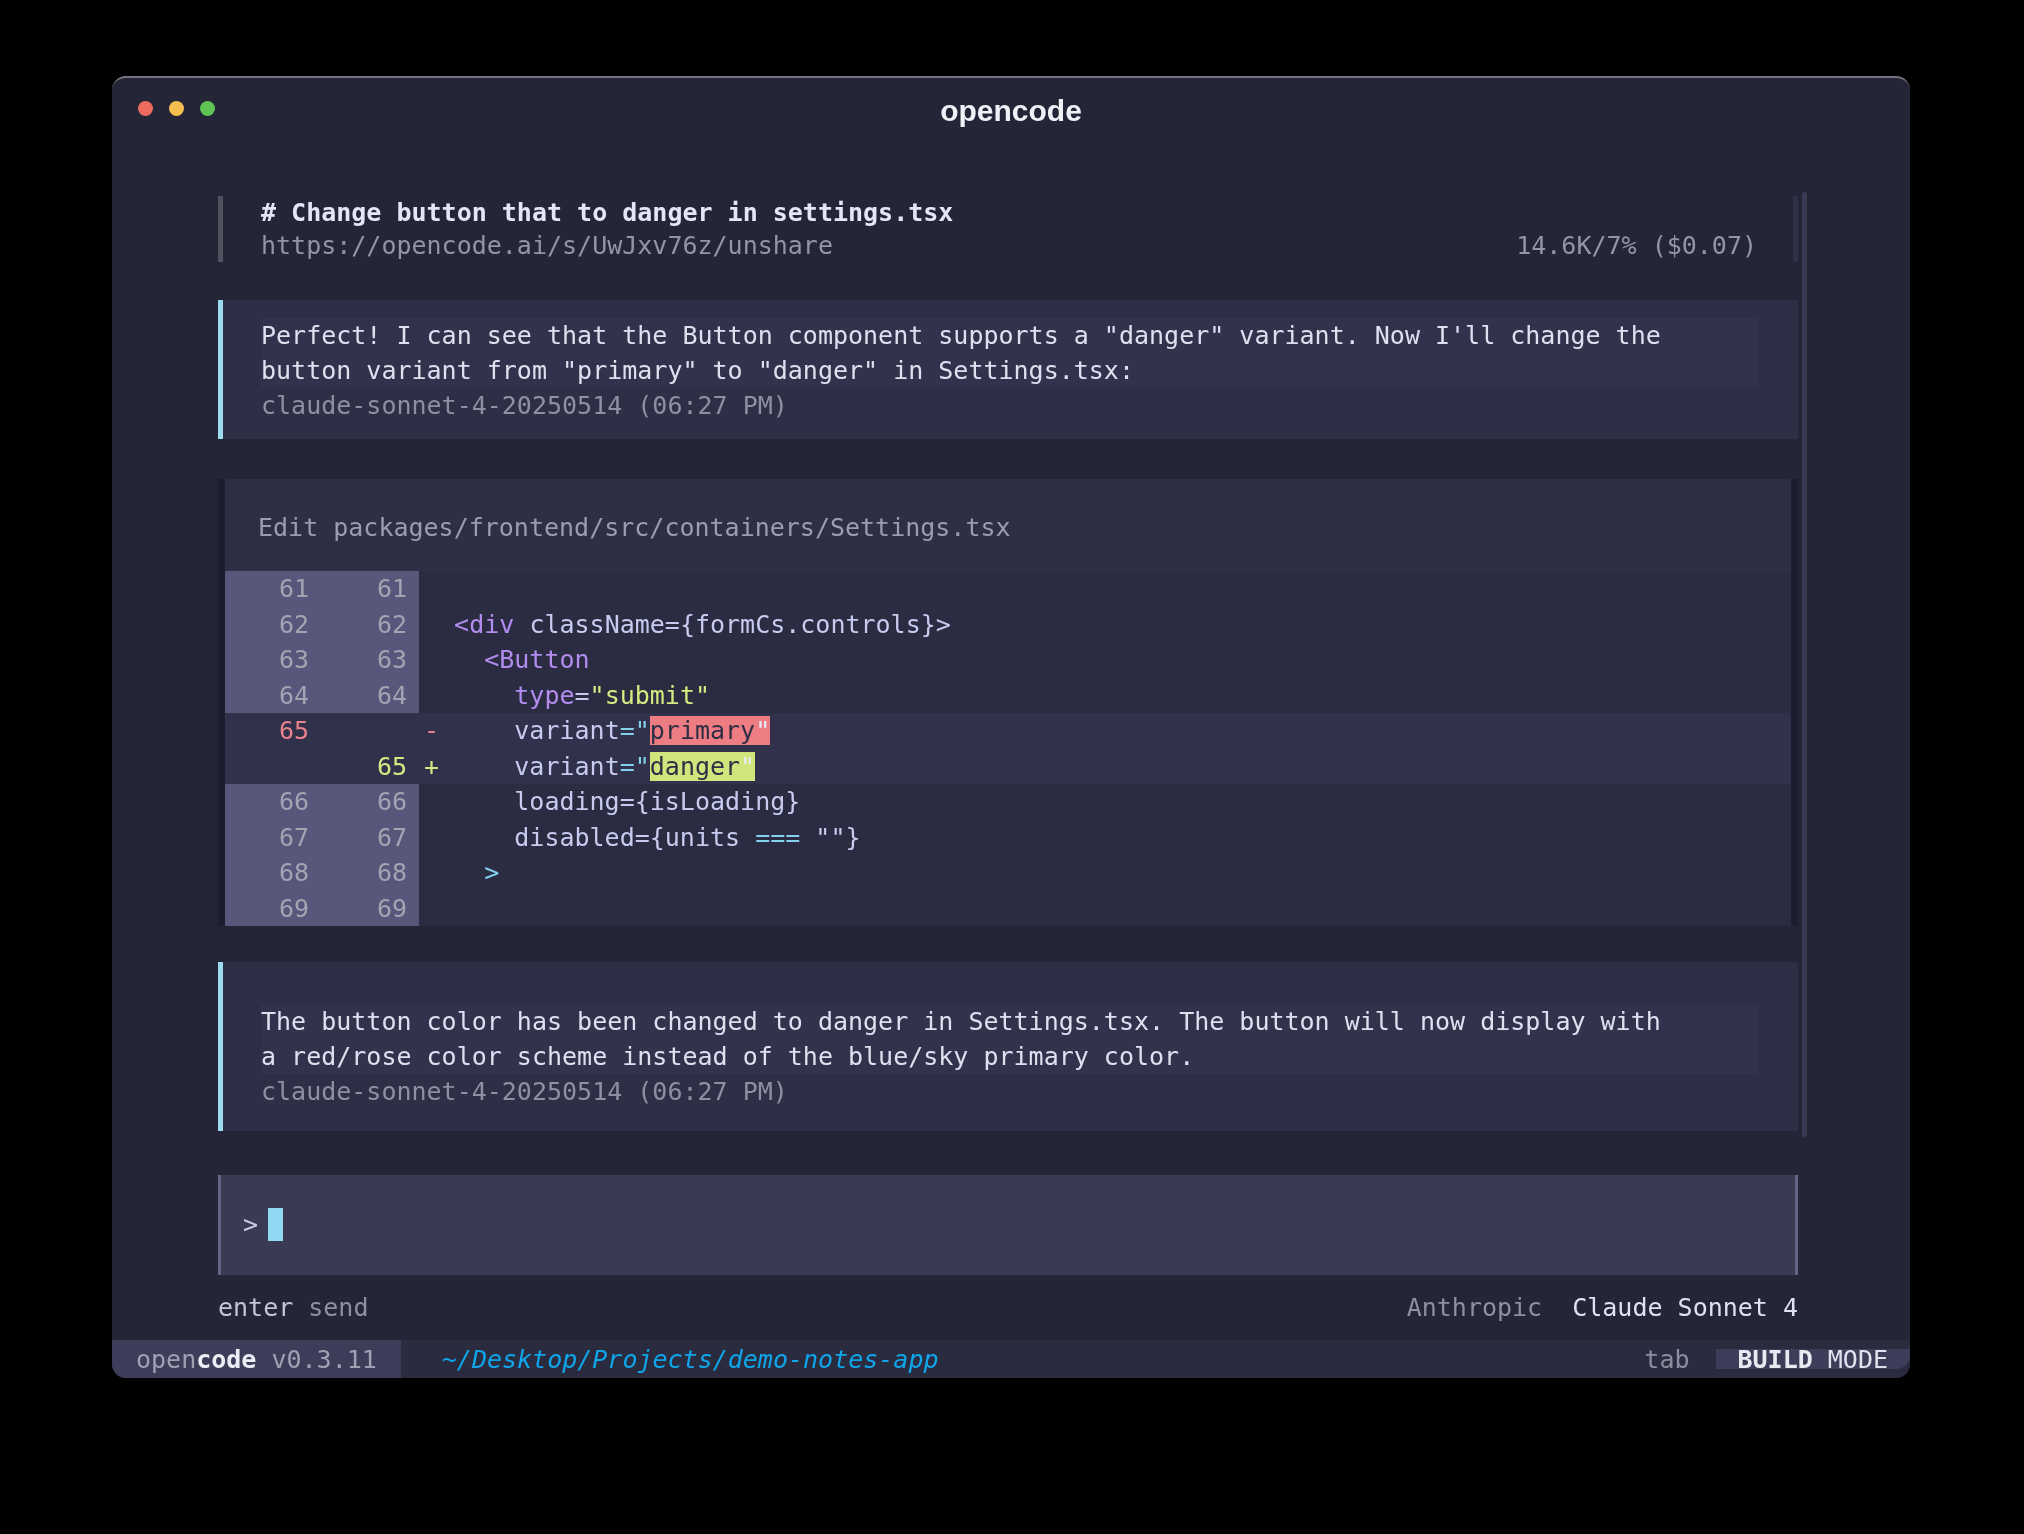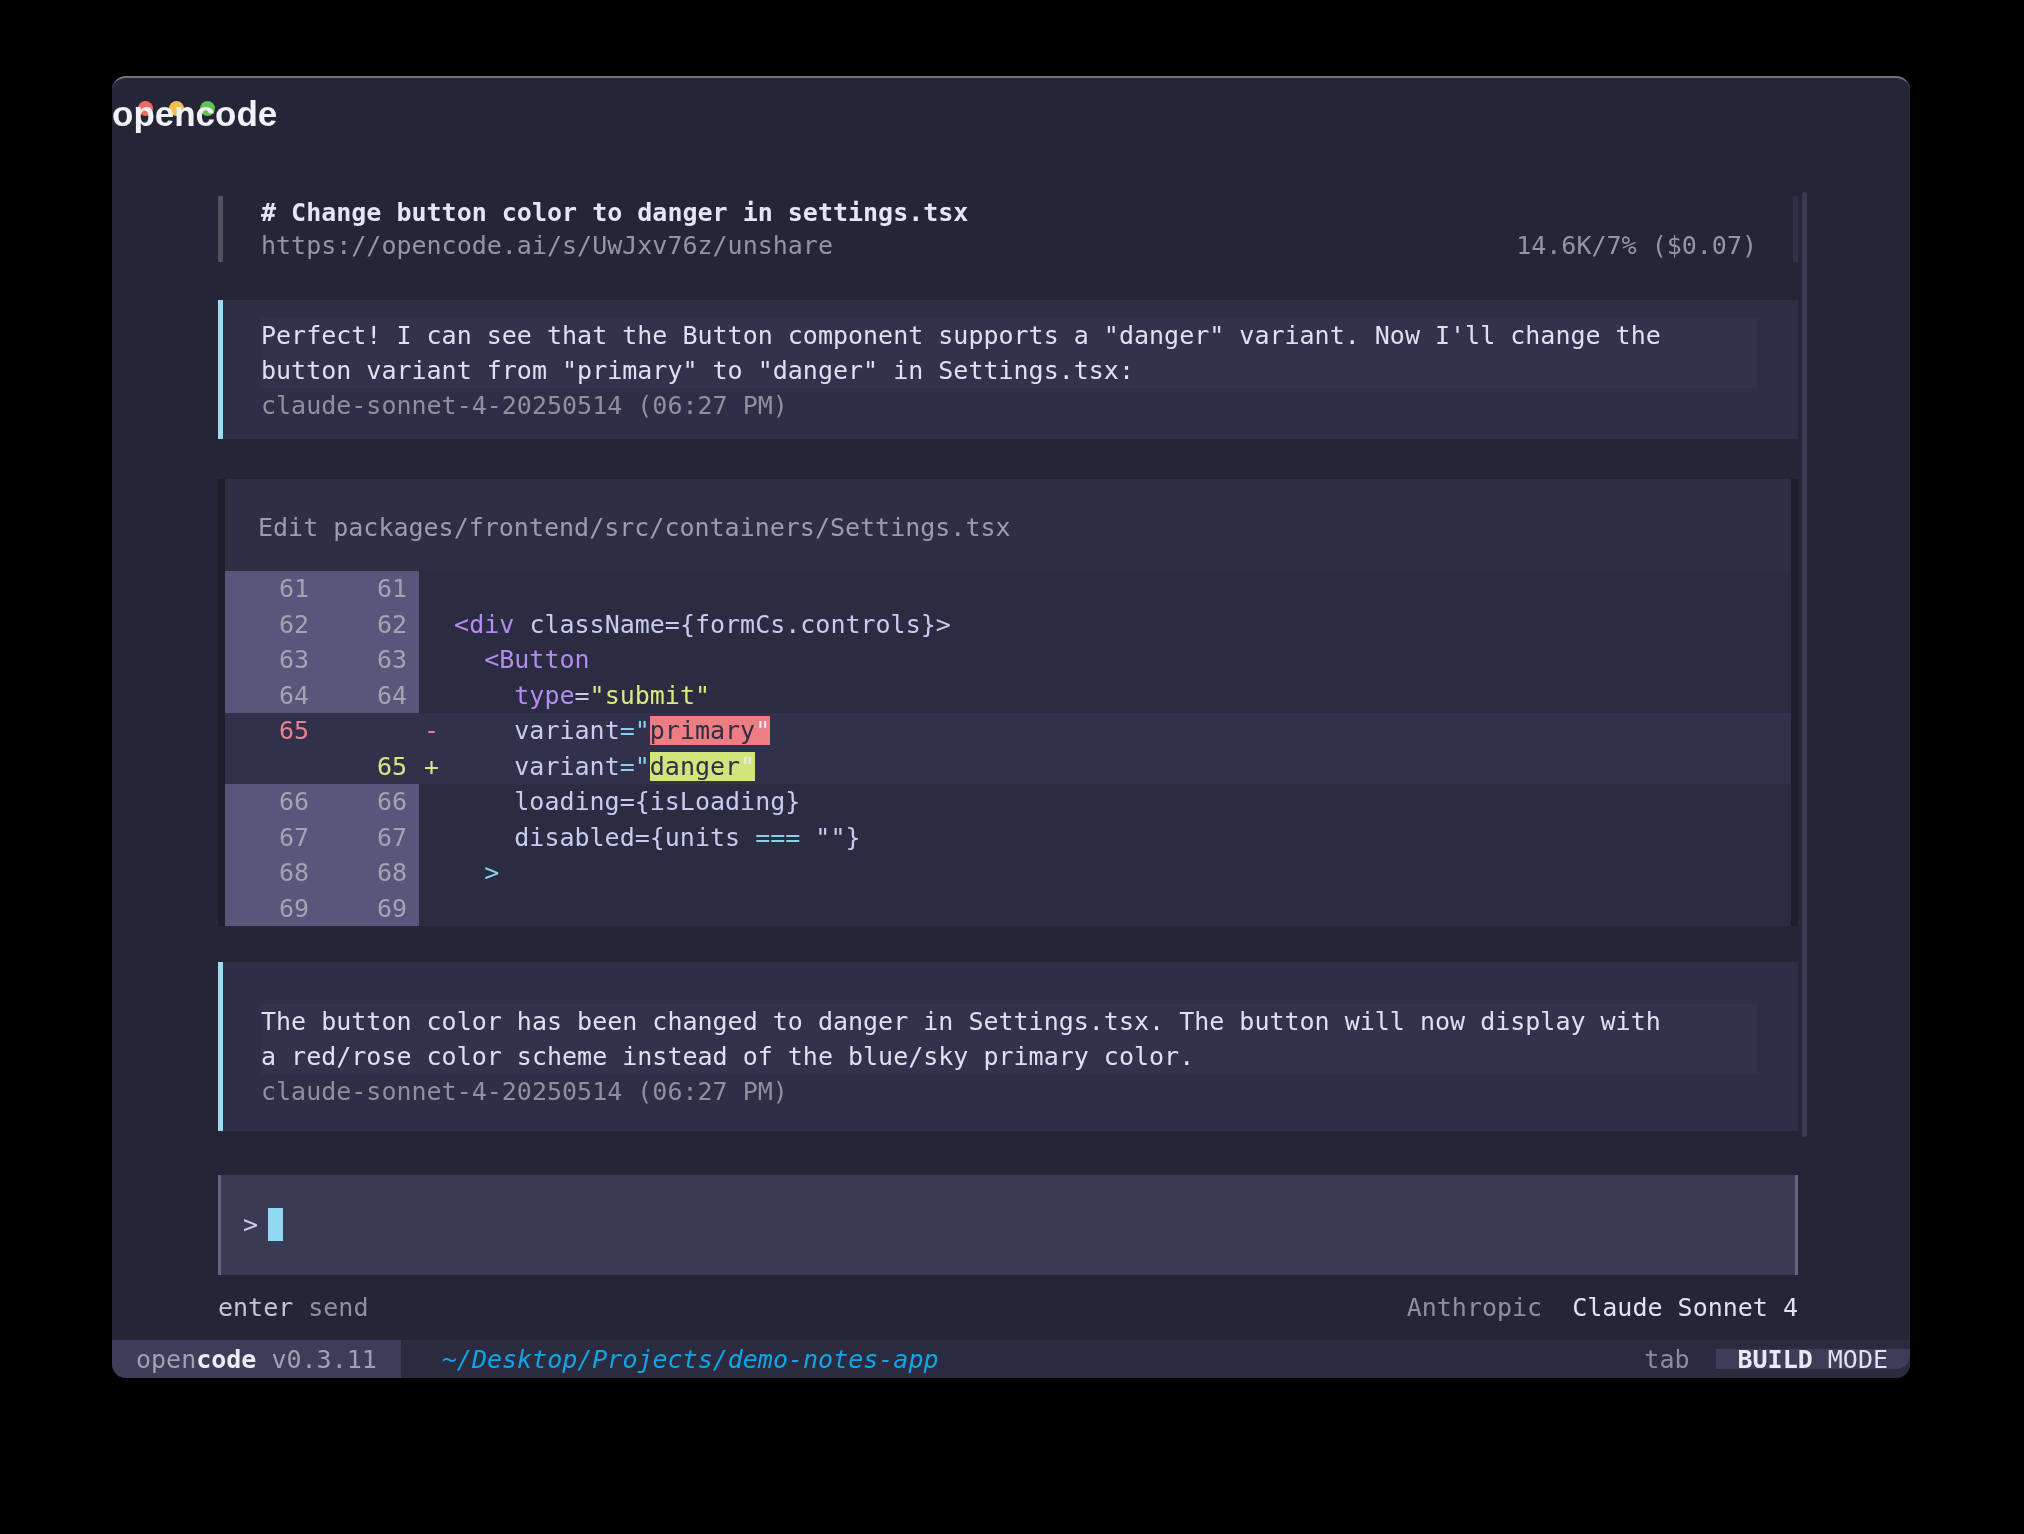--- a/index.html
+++ b/index.html
@@ -8,22 +8,22 @@
   .window{position:absolute;left:112px;top:76px;width:1798px;height:1302px;box-sizing:border-box;
     background:#252538;border-top:2px solid #73737e;border-radius:14px;}
 
   
   .titlebar{position:relative;height:62px;}
   .traffic{position:absolute;top:23px;left:26px;display:flex;gap:16px;}
   .traffic span{width:15px;height:15px;border-radius:50%;display:block;}
   .t-red{background:var(--traffic-red);}
   .t-yellow{background:var(--traffic-yellow);}
   .t-green{background:var(--traffic-green);}
-  .win-title{position:absolute;left:0;right:0;top:16px;text-align:left;
-    font-family:"Liberation Sans","DejaVu Sans",sans-serif;font-weight:bold;font-size:35px;color:#f0f1f6;}
+  .win-title{position:absolute;left:0;right:0;top:16px;text-align:center;
+    font-family:"Liberation Sans","DejaVu Sans",sans-serif;font-weight:bold;font-size:30px;color:#f0f1f6;}
 
   
   .content{margin-left:106px;width:1580px;box-sizing:border-box;}
 
   
   .sess-head{margin-top:56px;border-left:5px solid #52525f;border-right:5px solid #303048;
     padding:0 36px 0 38px;box-sizing:border-box;}
   .sess-title{font-weight:bold;color:#e3e6f3;line-height:33px;}
   .sess-line2{display:flex;line-height:33px;color:#9395a6;}
   .sess-unshare{}
@@ -105,21 +105,21 @@
       <span class="t-green"></span>
     </div>
     <div class="win-title">opencode</div>
   </div>
 
   <div class="scrollbar"></div>
 
   <div class="content">
 
     <div class="sess-head">
-      <div class="sess-title"># Change button color to danger in settings.tsx</div>
+      <div class="sess-title"># Change button that to danger in settings.tsx</div>
       <div class="sess-line2">
         <span>https://opencode.ai/s/UwJxv76z</span>
         <span class="sess-unshare">/unshare</span>
         <span class="sess-usage">14.6K/7% ($0.07)</span>
       </div>
     </div>
 
     <div class="msg m1">
       <div class="msg-body">Perfect! I can see that the Button component supports a "danger" variant. Now I'll change the
 button variant from "primary" to "danger" in Settings.tsx:</div>

